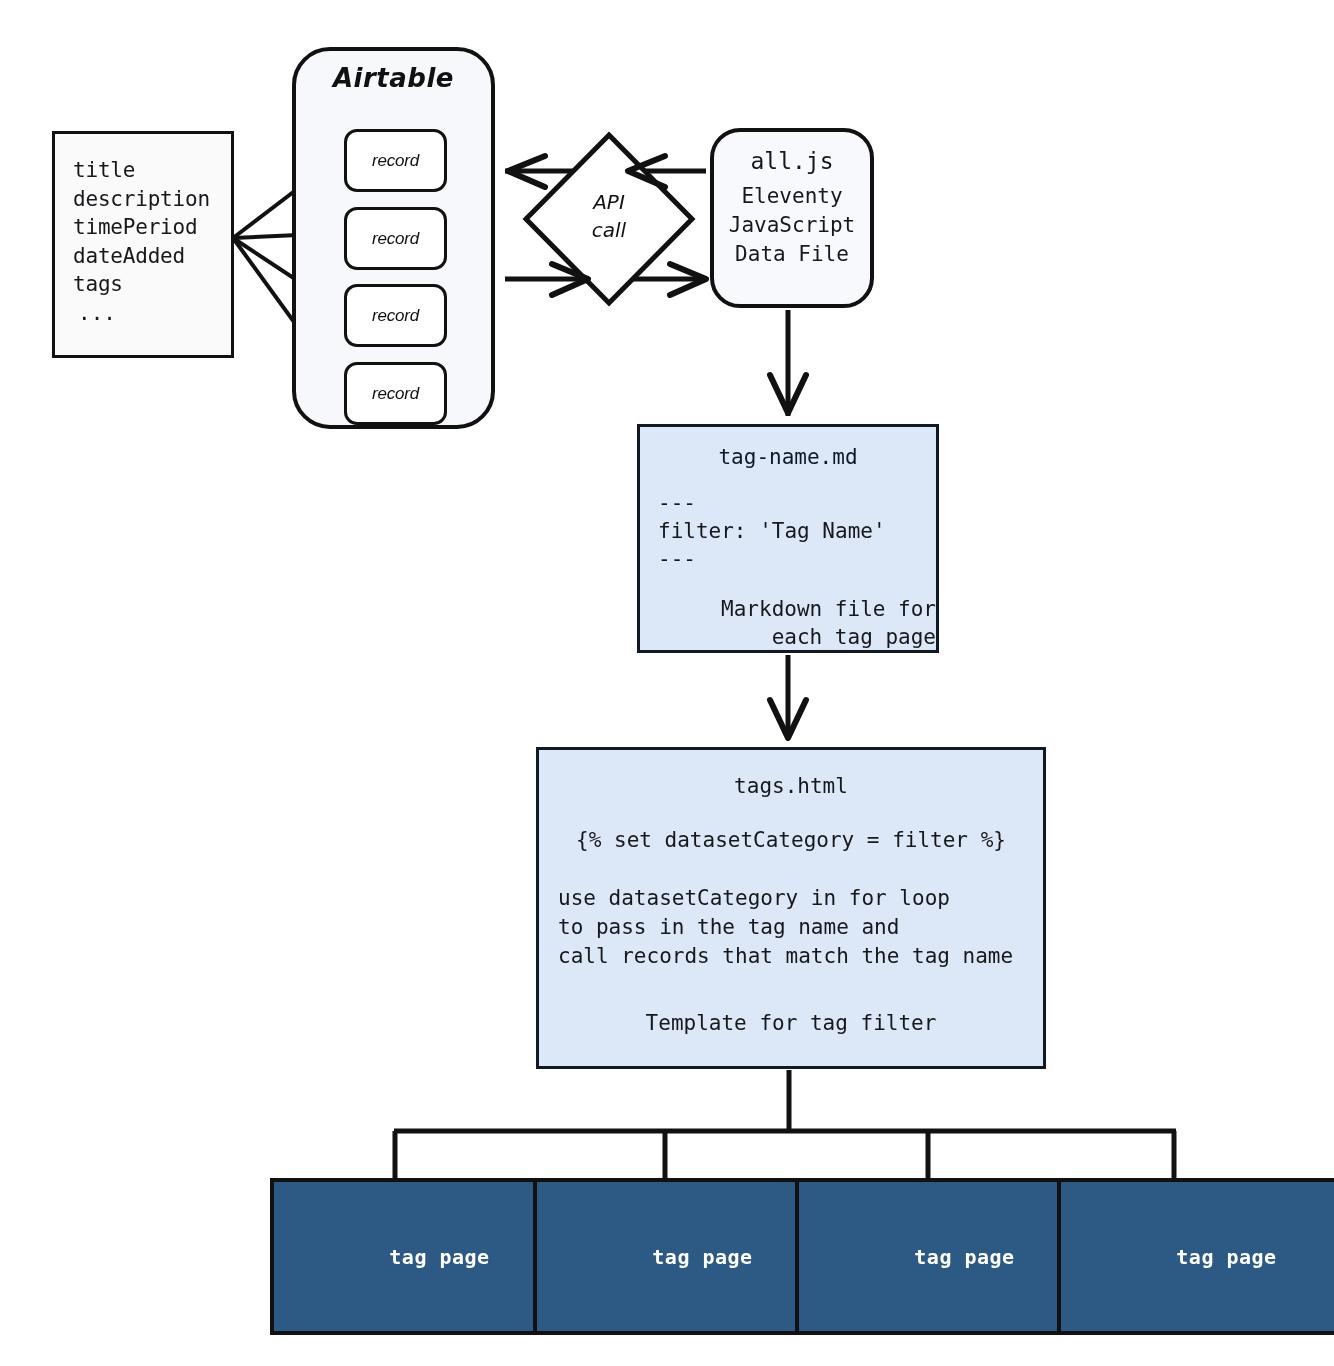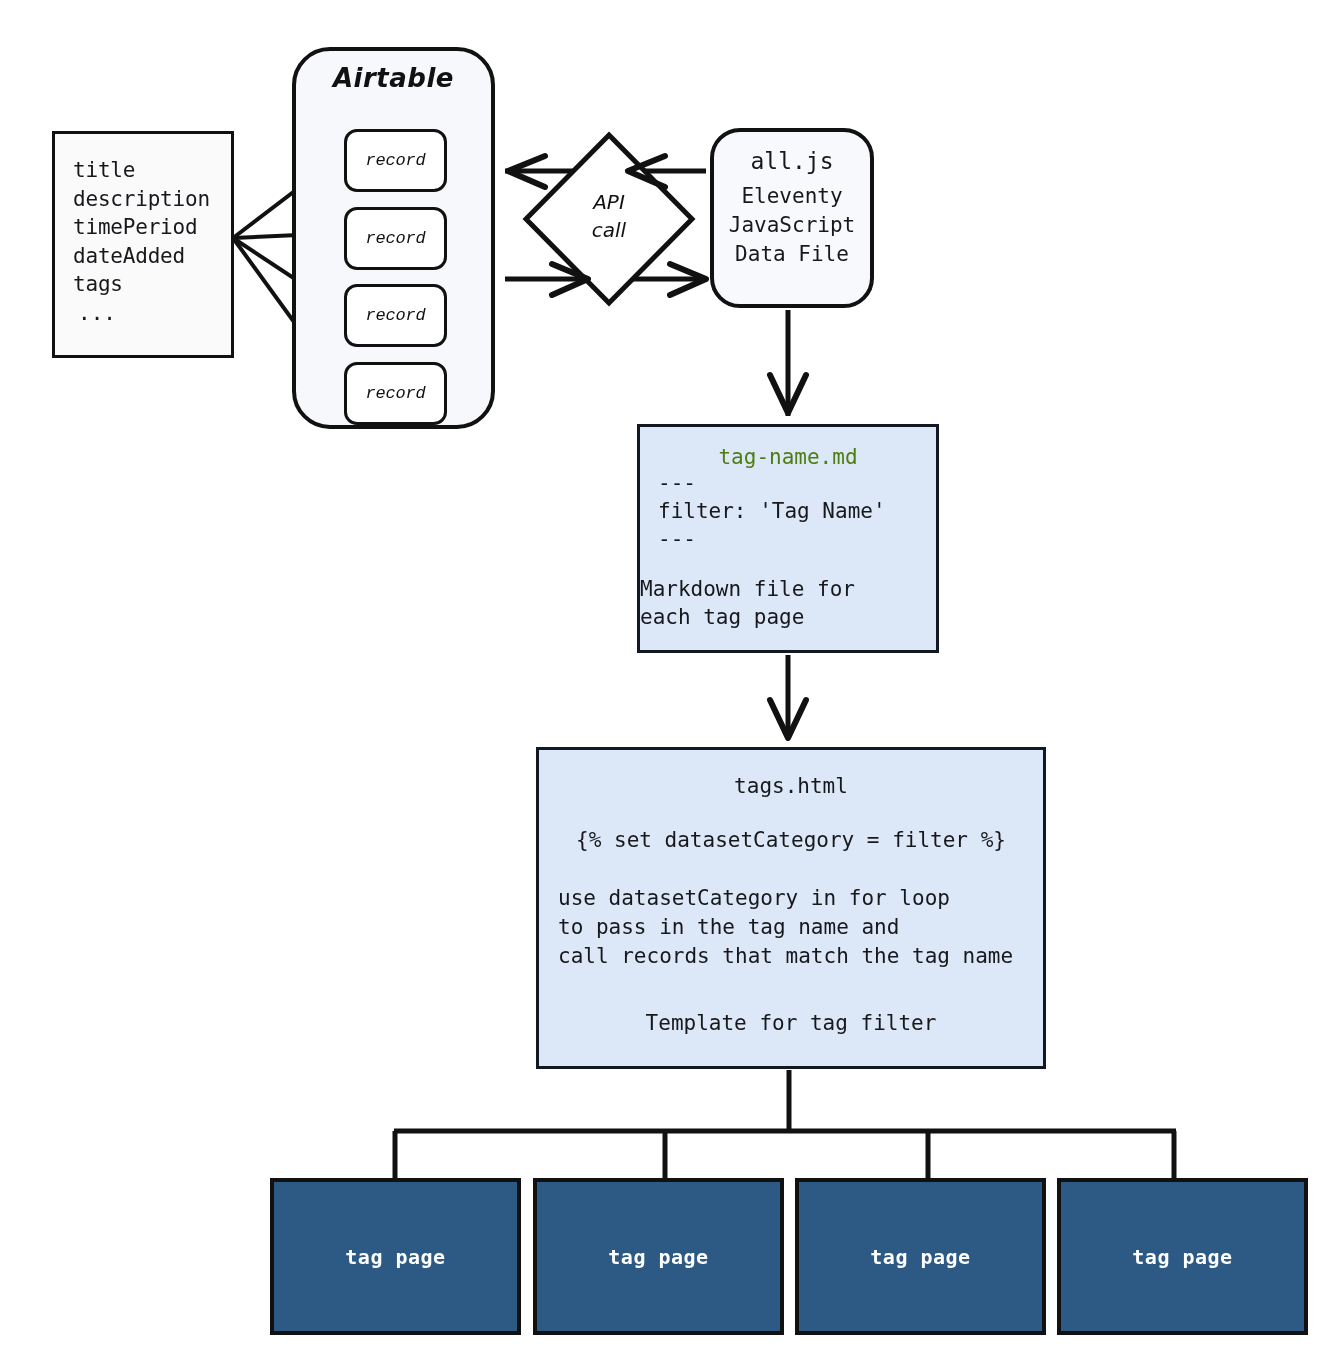--- a/index.html
+++ b/index.html
@@ -83,21 +83,21 @@
     width: 97px;
     height: 57px;
     background: #ffffff;
     border: 3.5px solid #111111;
     border-radius: 13px;
     display: flex;
     align-items: center;
     justify-content: center;
   }
   .record-label {
-    font-family: Liberation Mono, monospace;
+    font-family: Liberation Sans, sans-serif;
     font-style: italic;
     font-size: 17px;
     color: #111111;
     letter-spacing: -0.2px;
   }
   
   .diamond-wrap {
     left: 524px;
     top: 133px;
     width: 170px;
@@ -146,31 +146,32 @@
     top: 424px;
     width: 302px;
     height: 229px;
     background: #dce8f7;
     border: 3px solid #131922;
     padding-top: 18px;
   }
   .md-title {
     text-align: center;
     font-size: 21px;
-    color: #4d7c0f;
+    color: #0f172a;
+    margin-bottom: 20px;
   }
   .md-front {
     font-size: 21px;
     line-height: 28px;
     color: #16181c;
     white-space: pre;
     padding-left: 18px;
   }
   .md-note {
-    text-align: left;
+    text-align: right;
     font-size: 21px;
     line-height: 28px;
     color: #16181c;
     white-space: pre;
     margin-top: 22px;
   }
   
   .tags-box {
     left: 536px;
     top: 747px;
@@ -210,20 +211,21 @@
   .tagpage-box {
     position: absolute;
     top: 1178px;
     width: 243px;
     height: 149px;
     background: #2d5985;
     border: 4px solid #111111;
     display: flex;
     align-items: center;
     justify-content: center;
+    padding-left: 44px;
   }
   .tagpage-label {
     color: #ffffff;
     font-size: 20px;
     font-weight: bold;
     letter-spacing: 0.5px;
   }
 </style>
 </head>
 <body>

